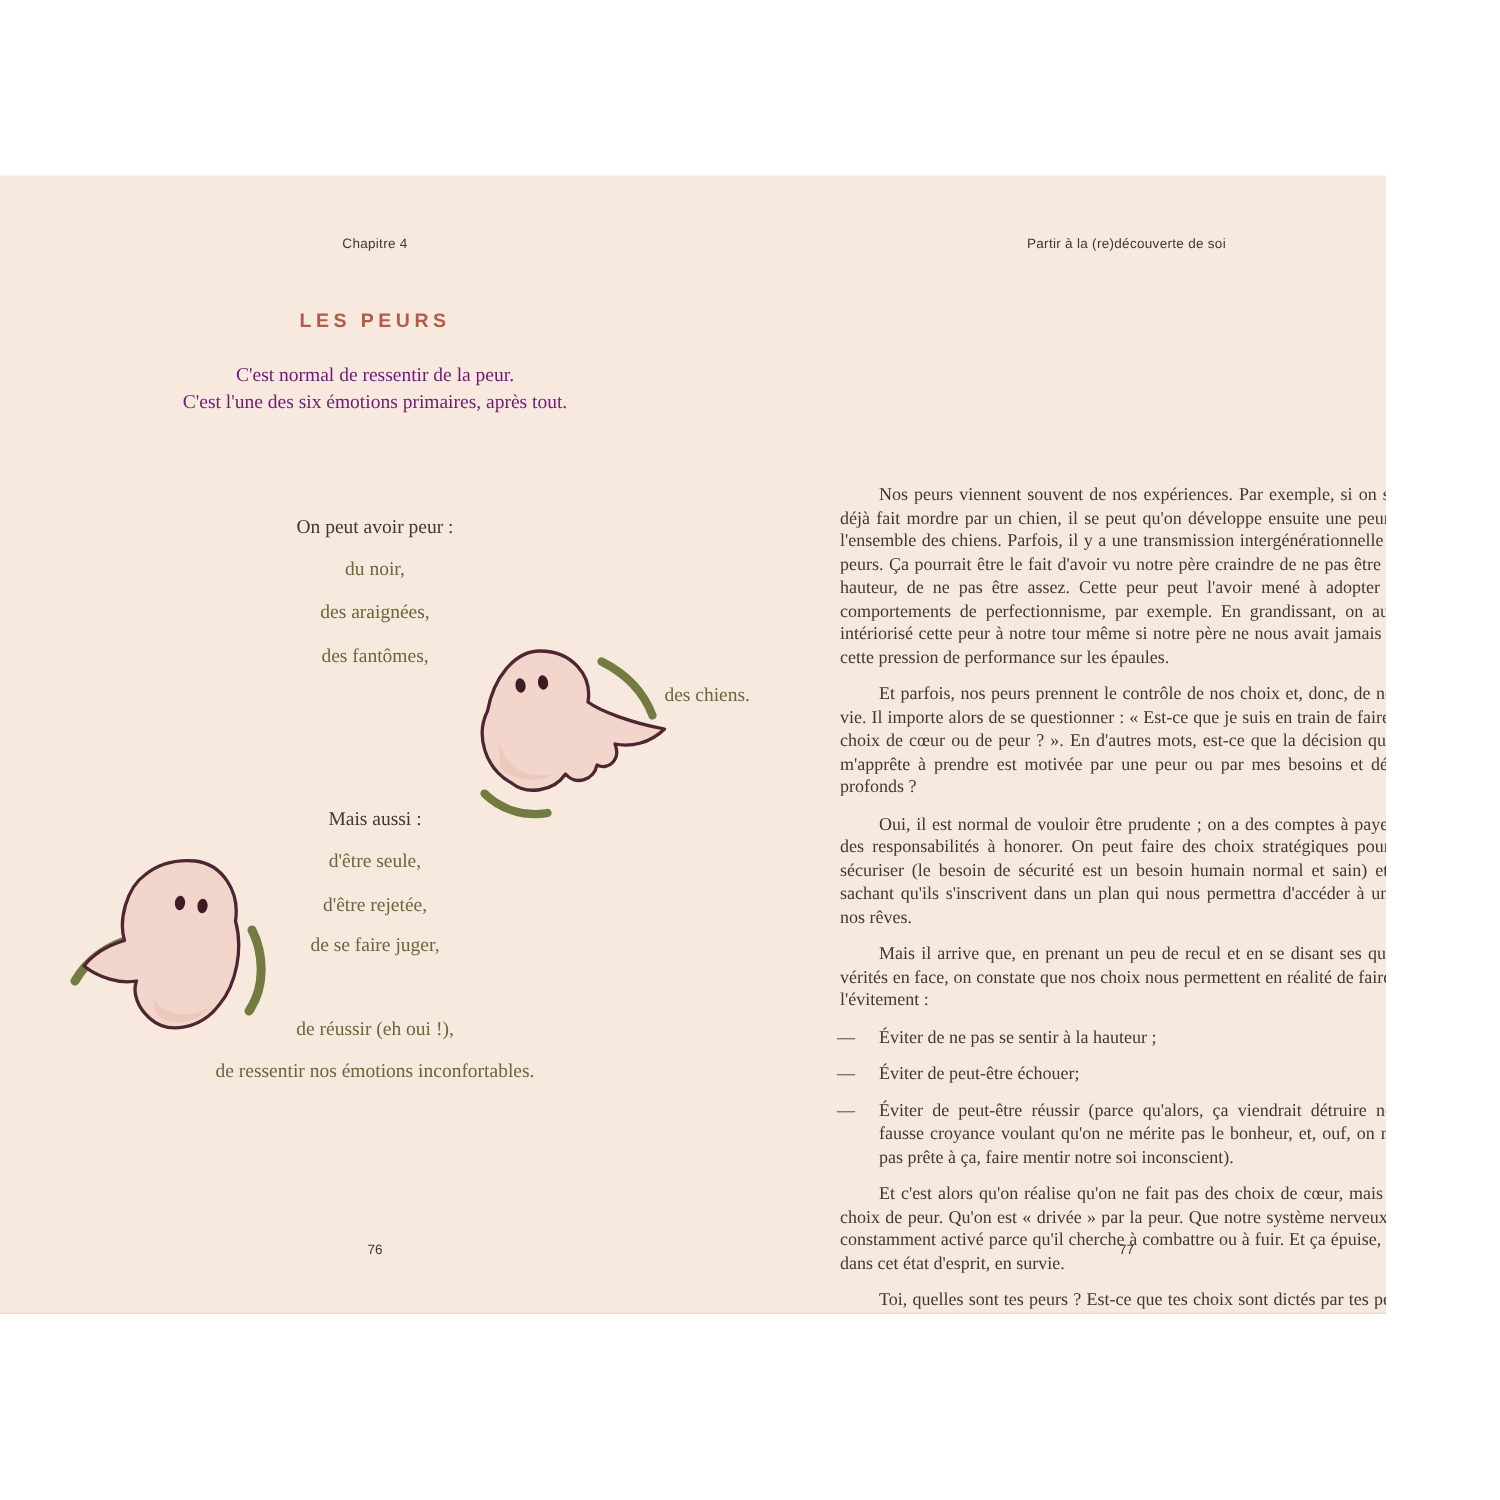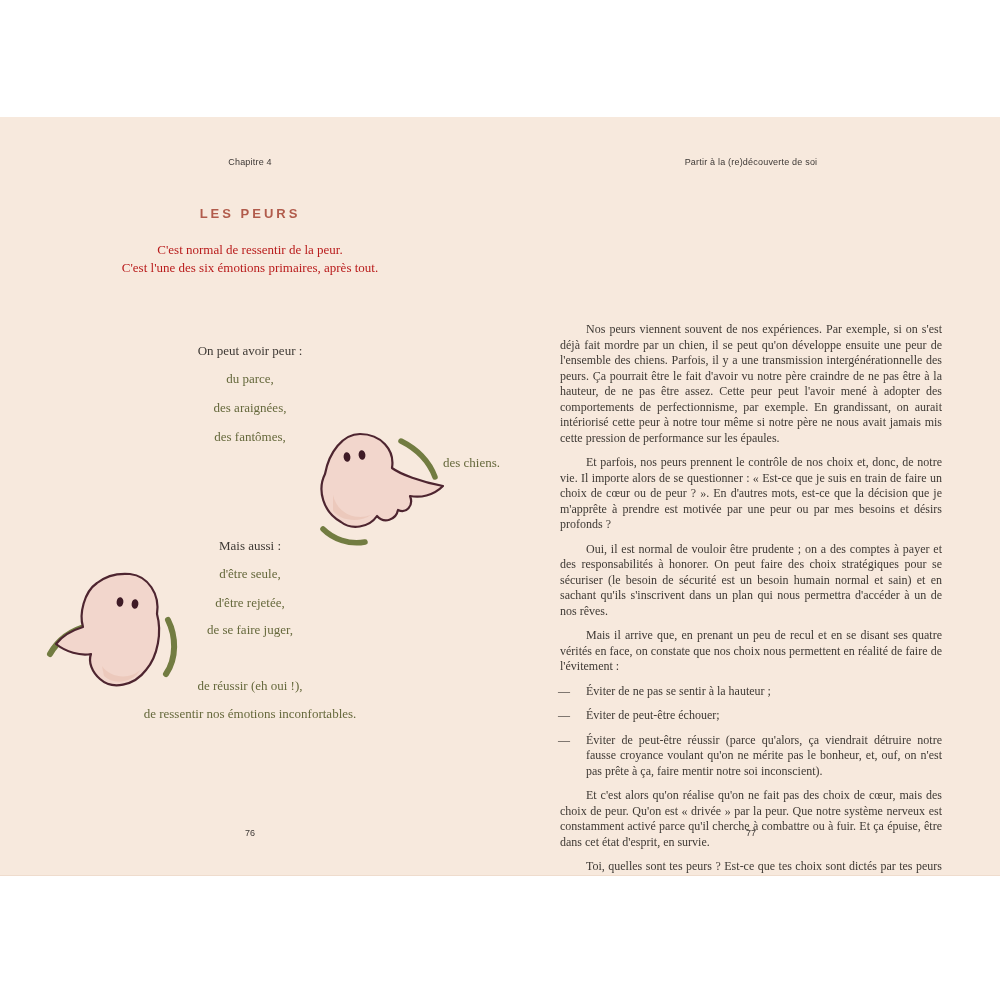--- a/index.html
+++ b/index.html
@@ -4,21 +4,21 @@
 <title>Book spread</title>
 <style>
   html, body { margin:0; padding:0; }
   body {
     width:1000px; height:1000px; position:relative;
     background:#ffffff;
     font-family:"Liberation Serif", serif;
     -webkit-font-smoothing:antialiased;
   }
   .spread {
-    position:absolute; left:0; top:117px; width:1000px; height:758px;
+    position:absolute; left:0; top:117px; width:924px; height:758px;
     background:#f7e9dd;
     border-bottom:1px solid #efdccd;
     overflow:hidden;
   }
   
   .running-head {
     position:absolute; top:40px;
     font-family:"Liberation Sans", sans-serif;
     font-size:9px; letter-spacing:.2px; color:#3d3835;
     text-align:center;
@@ -26,21 +26,21 @@
   .running-head.left  { left:0;    width:500px; }
   .running-head.right { left:560px; width:382px; }
   .folio {
     position:absolute; top:711px;
     font-family:"Liberation Sans", sans-serif;
     font-size:9px; color:#3d3835; text-align:center;
   }
   .folio.left  { left:0;    width:500px; }
   .folio.right { left:560px; width:382px; }
   
-  .lp-block { position:absolute; left:0; width:500px; text-align:center; color:#b91c1c; }
+  .lp-block { position:absolute; left:0; width:500px; text-align:center; color:#701a75; }
   .chapter-title {
     top:89px;
     font-family:"Liberation Sans", sans-serif;
     font-size:13px; font-weight:bold; letter-spacing:3px;
     color:#b15b4b;
   }
   .intro { top:124px; font-size:13px; line-height:17.5px; }
   .list-label { font-size:13px; color:#3e3934; }
   .green-item { font-size:13px; color:#66693c; }
   .green-item.two-line { line-height:15px; }
@@ -70,21 +70,21 @@
   <div class="running-head left">Chapitre 4</div>
 
   <div class="lp-block chapter-title">LES PEURS</div>
 
   <div class="lp-block intro">
     <p class="lp-line">C'est normal de ressentir de la peur.</p>
     <p class="lp-line">C'est l'une des six émotions primaires, après tout.</p>
   </div>
 
   <div class="lp-block list-label" style="top:226px;">On peut avoir peur :</div>
-  <div class="lp-block green-item" style="top:254px;">du parce,</div>
+  <div class="lp-block green-item" style="top:254px;">du noir,</div>
   <div class="lp-block green-item" style="top:283px;">des araignées,</div>
   <div class="lp-block green-item" style="top:312px;">des fantômes,</div>
   <div class="lp-block green-item" style="top:338px;text-align:right;">des chiens.</div>
 
   <div class="lp-block green-item" style="top:449px;">d'être seule,</div>
   <div class="lp-block list-label" style="top:421px;">Mais aussi :</div>
   <div class="lp-block green-item" style="top:478px;">d'être rejetée,</div>
   <div class="lp-block green-item" style="top:505px;">de se faire juger,</div>
   <div class="lp-block green-item" style="top:561px;">de réussir (eh oui !),</div>
   <div class="lp-block green-item two-line" style="top:589px;">

